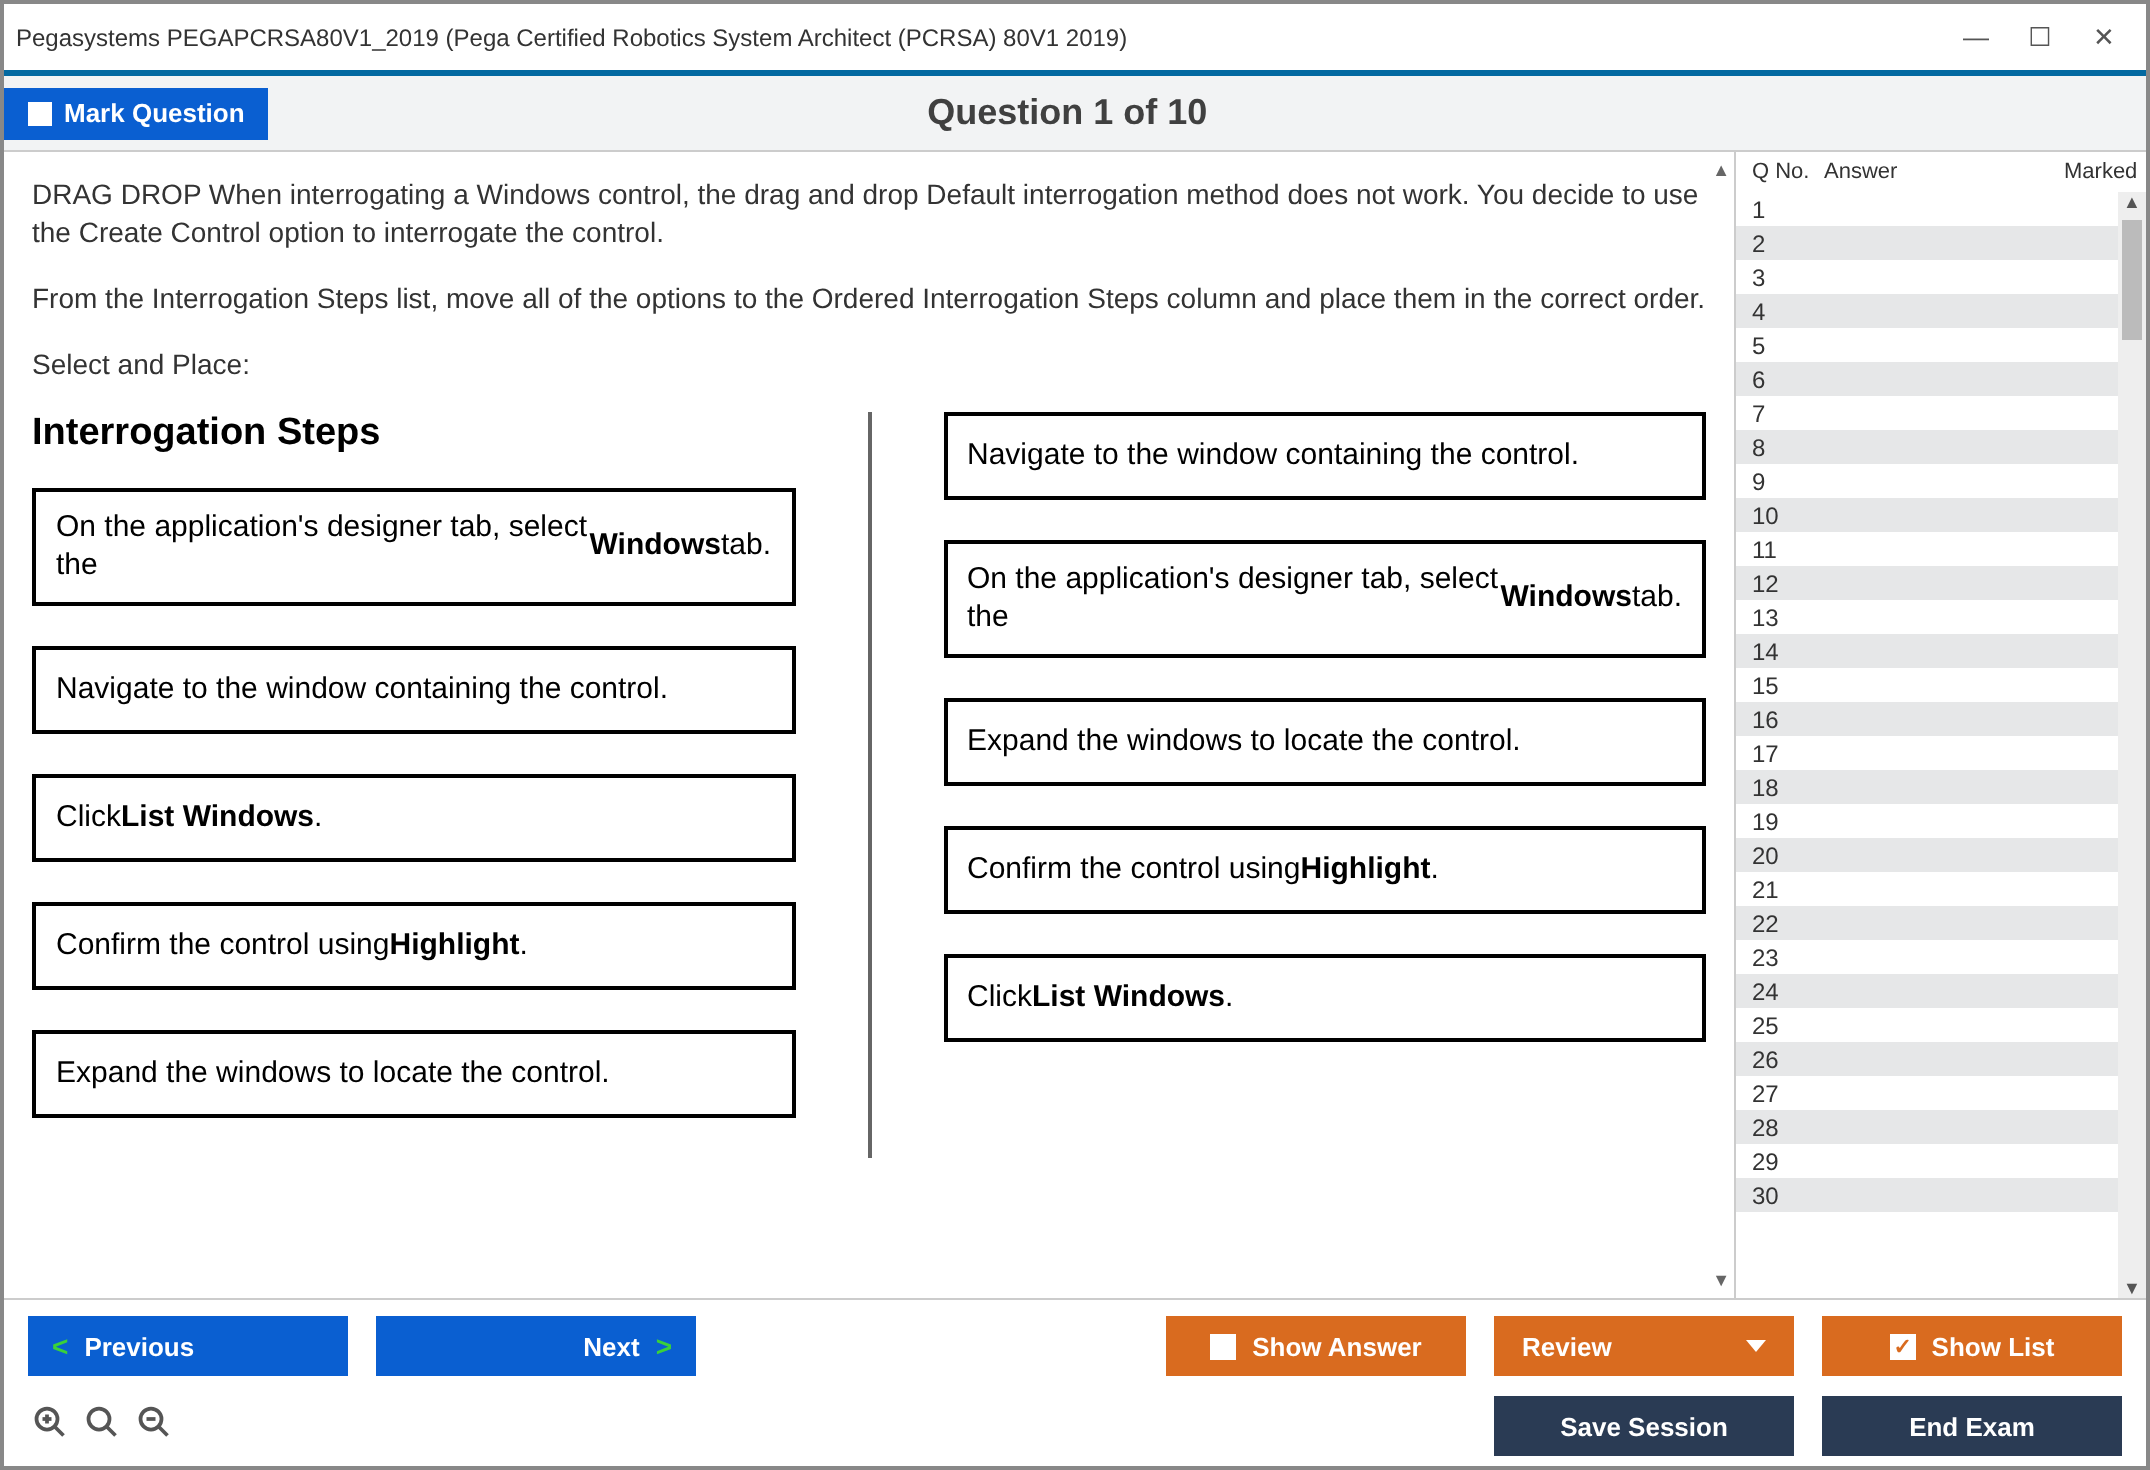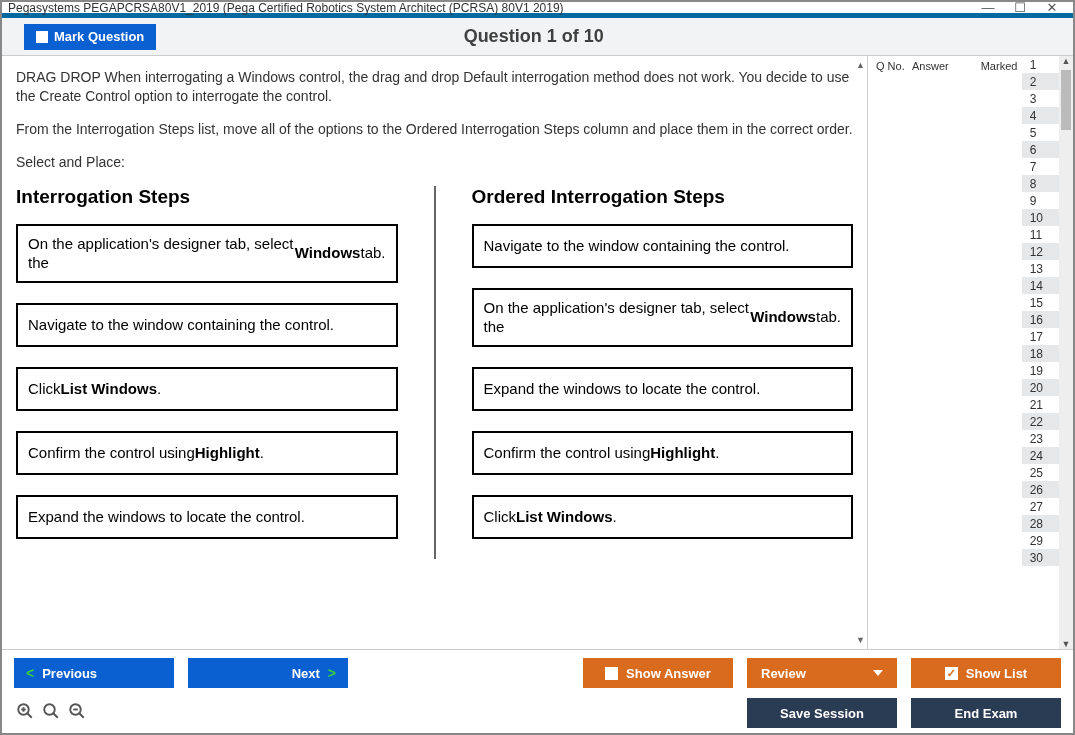--- a/index.html
+++ b/index.html
@@ -1,36 +1,36 @@
 <!DOCTYPE html>
 <html><head>
 <meta charset="utf-8">
 <style>
 * { box-sizing: border-box; margin: 0; padding: 0; }
 body { font-family: Arial, sans-serif; font-size: 13px; background: #fff; }
 .window { width: 1075px; height: 735px; border: 2px solid #888; display: flex; flex-direction: column; }
-.titlebar { height: 16px; display: flex; align-items: center; padding: 0 6px; font-size: 12px; color: #333; border-bottom: 5px solid #0369a1; }
+.titlebar { height: 36px; display: flex; align-items: center; padding: 0 6px; font-size: 12px; color: #333; border-bottom: 3px solid #0369a1; }
 .titlebar-text { flex: 1; }
 .titlebar-ctls { display: flex; gap: 18px; padding-right: 8px; }
 .tbctl { width: 14px; height: 14px; display: flex; align-items: center; justify-content: center; font-size: 13px; color: #555; cursor: default; }
-.header { height: 38px; background: #f2f3f4; border-bottom: 1px solid #ccc; display: flex; align-items: center; padding: 0 22px; }
+.header { height: 38px; background: #f2f3f4; border-bottom: 1px solid #ccc; display: flex; align-items: center; padding: 0 0; }
 .mark-btn { background: #0a5fd1; color: #fff; border: none; height: 26px; padding: 0 12px; font-size: 13px; font-weight: bold; display: flex; align-items: center; gap: 6px; cursor: pointer; }
 .mark-btn .cb { width: 12px; height: 12px; background: #fff; display: inline-block; }
 .q-counter { flex: 1; text-align: center; font-size: 18px; font-weight: bold; color: #404040; }
 .body { flex: 1; display: flex; overflow: hidden; }
 .left { flex: 1; display: flex; flex-direction: column; position: relative; }
 .question-area { flex: 1; overflow-y: auto; padding: 12px 14px 12px 14px; position: relative; }
 .intro { font-size: 14px; color: #333; line-height: 1.35; margin-bottom: 14px; }
 .intro p { margin-bottom: 14px; }
 .dd-container { display: flex; gap: 36px; }
 .dd-col { flex: 1; }
 .dd-col h2 { font-size: 19px; font-weight: bold; margin-bottom: 16px; }
 .dd-divider { width: 2px; background: #666; }
 .dd-item { border: 2.5px solid #000; padding: 8px 10px; font-size: 15px; margin-bottom: 20px; cursor: move; line-height: 1.3; min-height: 44px; display:flex; align-items:center; }
-.right { width: 206px; border-left: 1px solid #ccc; display: flex; }
+.right { width: 206px; border-left: 1px solid #ccc; display: flex; flex-direction: column; }
 .right-head { display: flex; font-size: 11px; color: #333; padding: 4px 0 4px 8px; }
 .right-head span:nth-child(1){ width: 36px; }
 .right-head span:nth-child(2){ flex:1; }
 .right-head span:nth-child(3){ width: 41px; margin-left: 32px; }
 .qlist { flex: 1; overflow-y: auto; font-size: 12px; position: relative; }
 .qrow { display: flex; height: 17px; align-items: center; padding-left: 8px; cursor: pointer; }
 .qrow.alt { background: #e6e7e8; }
 .qrow .num { width: 36px; color: #333; }
 .right-scroll { position: absolute; right: 0; top: 0; bottom: 0; width: 14px; background: #eee; }
 .right-scroll .sarrow { font-size: 9px; color: #555; text-align:center; cursor:pointer; }
@@ -97,21 +97,20 @@
             <div id="left-items">
                 <div class="dd-item">On the application's designer tab, select the <b>Windows</b> tab.</div>
                 <div class="dd-item">Navigate to the window containing the control.</div>
                 <div class="dd-item">Click <b>List Windows</b>.</div>
                 <div class="dd-item">Confirm the control using <b>Highlight</b>.</div>
                 <div class="dd-item">Expand the windows to locate the control.</div>
               </div>
           </div>
           <div class="dd-divider"></div>
           <div class="dd-col">
-            <h2>Ordered Interrogation Steps</h2>
             <div id="right-items">
                 <div class="dd-item">Navigate to the window containing the control.</div>
                 <div class="dd-item">On the application's designer tab, select the <b>Windows</b> tab.</div>
                 <div class="dd-item">Expand the windows to locate the control.</div>
                 <div class="dd-item">Confirm the control using <b>Highlight</b>.</div>
                 <div class="dd-item">Click <b>List Windows</b>.</div>
               </div>
           </div>
         </div>
       </div>

